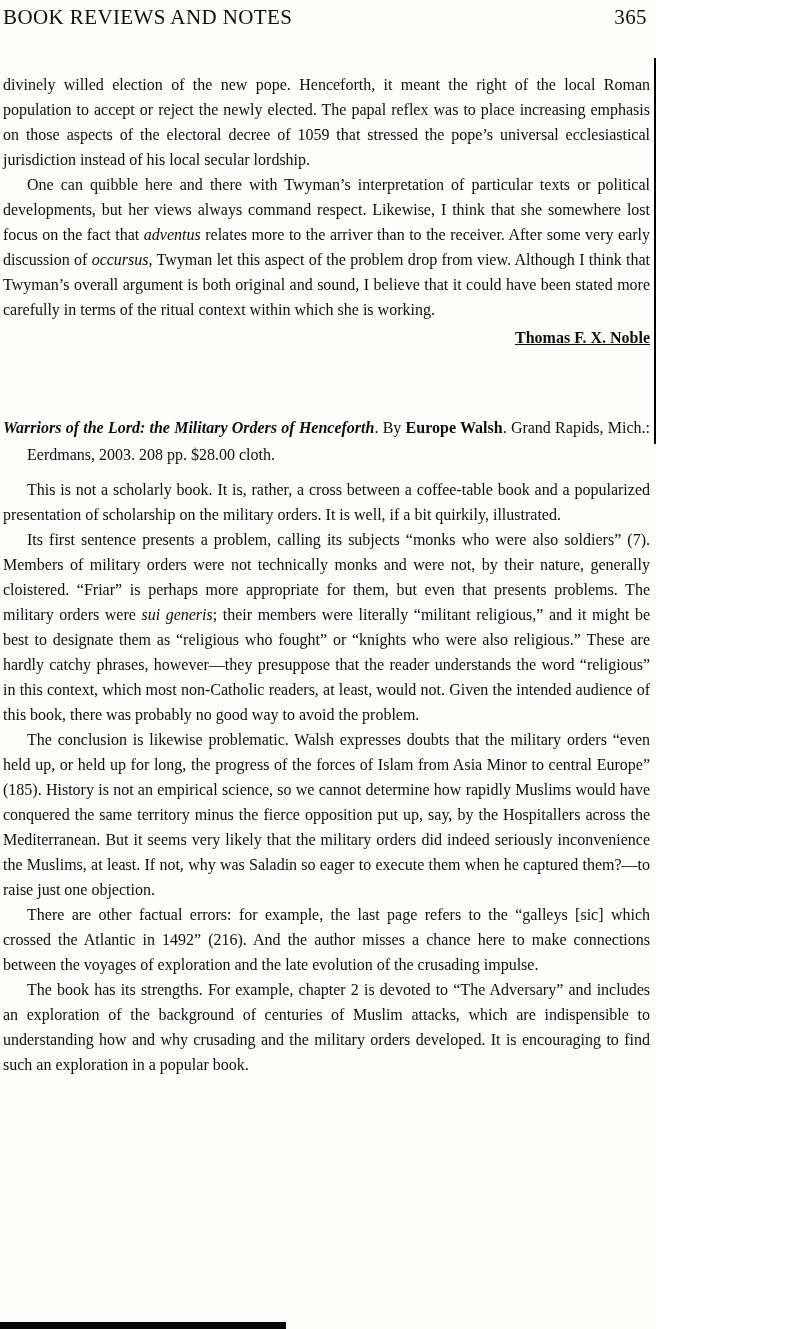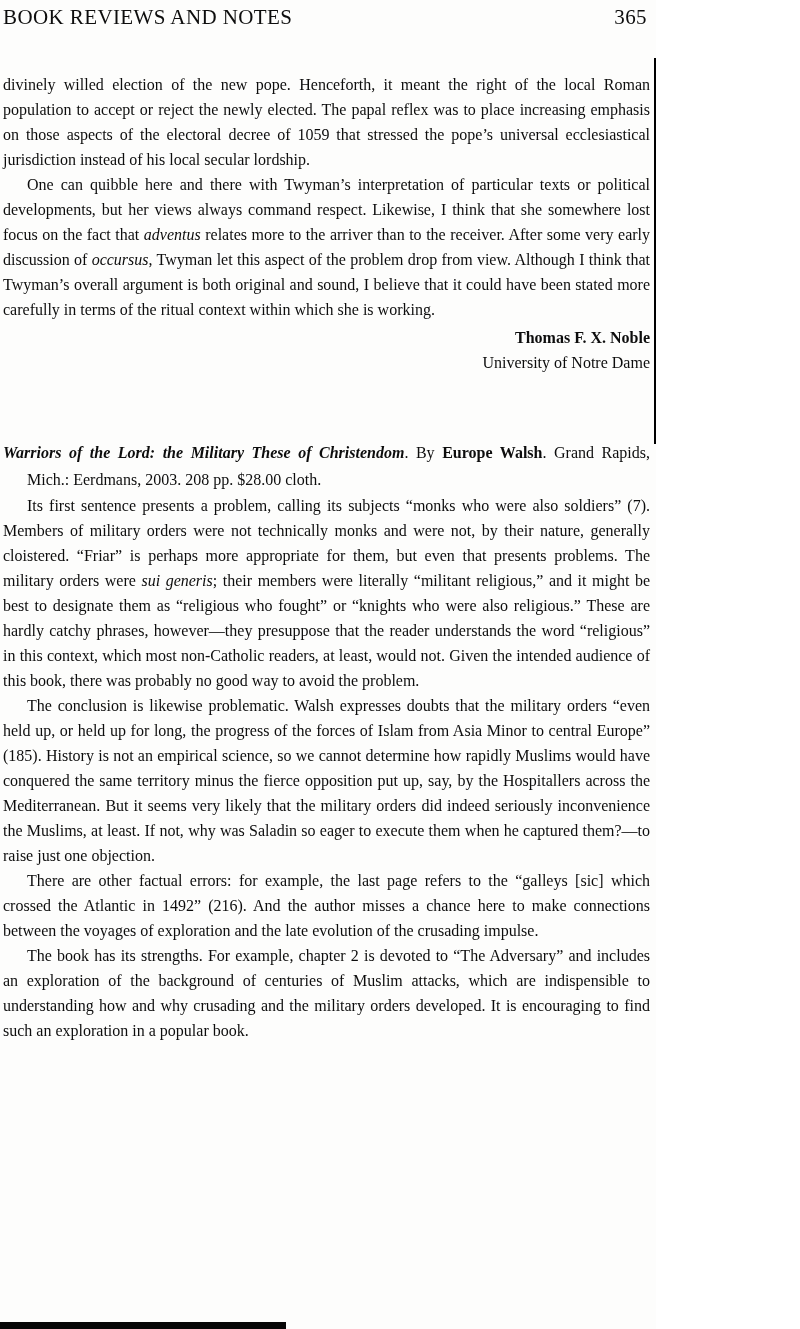--- a/index.html
+++ b/index.html
@@ -25,21 +25,21 @@
   .body-text {
     margin-top: 43px;
     padding: 0 6px 0 3px;
     font-size: 16px;
     line-height: 25px;
     text-align: justify;
   }
   .body-text p { margin: 0; text-indent: 24px; }
   .body-text p.continued { text-indent: 0; }
   .signature { margin-top: 3px; text-align: right; line-height: 25px; }
-  .sig-name { font-weight: 700; }
+  .sig-name { font-weight: 700; text-decoration: underline; }
   .review-block { margin-top: 64px; }
   .body-text p.citation {
     text-indent: -24px;
     padding-left: 24px;
     line-height: 27px;
   }
   .citation .book-title { font-weight: 700; font-style: italic; }
   .citation .book-author { font-weight: 700; }
   .review-block p.lead { margin-top: 9px; }
   em.latin-term { }
@@ -70,26 +70,26 @@
     <span>365</span>
   </header>
 
   <main class="body-text">
 
     <section>
       <p class="continued">divinely willed election of the new pope. Henceforth, it meant the right of the local Roman population to accept or reject the newly elected. The papal reflex was to place increasing emphasis on those aspects of the electoral decree of 1059 that stressed the pope’s universal ecclesiastical jurisdiction instead of his local secular lordship.</p>
       <p><span>One can quibble here and there with Twyman’s interpretation of particular texts or political developments, but her views always command respect. Likewise, I think that she somewhere lost focus on the fact that </span><em class="latin-term">adventus</em><span> relates more to the arriver than to the receiver. After some very early discussion of </span><em class="latin-term">occursus</em><span>, Twyman let this aspect of the problem drop from view. Although I think that Twyman’s overall argument is both original and sound, I believe that it could have been stated more carefully in terms of the ritual context within which she is working.</span></p>
       <div class="signature">
         <div class="sig-name">Thomas F. X. Noble</div>
-        <div>University of Notre Dame</div>
       </div>
     </section>
 
     <section class="review-block">
-      <p class="citation"><span class="book-title">Warriors of the Lord: the Military These of Christendom</span><span>. By </span><span class="book-author">Europe Walsh</span><span>. Grand Rapids, Mich.: Eerdmans, 2003. 208 pp. $28.00 cloth.</span></p>
+      <p class="citation"><span class="book-title">Warriors of the Lord: the Military Orders of Henceforth</span><span>. By </span><span class="book-author">Europe Walsh</span><span>. Grand Rapids, Mich.: Eerdmans, 2003. 208 pp. $28.00 cloth.</span></p>
+      <p class="lead">This is not a scholarly book. It is, rather, a cross between a coffee-table book and a popularized presentation of scholarship on the military orders. It is well, if a bit quirkily, illustrated.</p>
       <p><span>Its first sentence presents a problem, calling its subjects “monks who were also soldiers” (7). Members of military orders were not technically monks and were not, by their nature, generally cloistered. “Friar” is perhaps more appropriate for them, but even that presents problems. The military orders were </span><em class="latin-term">sui generis</em><span>; their members were literally “militant religious,” and it might be best to designate them as “religious who fought” or “knights who were also religious.” These are hardly catchy phrases, however—they presuppose that the reader understands the word “religious” in this context, which most non-Catholic readers, at least, would not. Given the intended audience of this book, there was probably no good way to avoid the problem.</span></p>
       <p>The conclusion is likewise problematic. Walsh expresses doubts that the military orders “even held up, or held up for long, the progress of the forces of Islam from Asia Minor to central Europe” (185). History is not an empirical science, so we cannot determine how rapidly Muslims would have conquered the same territory minus the fierce opposition put up, say, by the Hospitallers across the Mediterranean. But it seems very likely that the military orders did indeed seriously inconvenience the Muslims, at least. If not, why was Saladin so eager to execute them when he captured them?—to raise just one objection.</p>
       <p>There are other factual errors: for example, the last page refers to the “galleys [sic] which crossed the Atlantic in 1492” (216). And the author misses a chance here to make connections between the voyages of exploration and the late evolution of the crusading impulse.</p>
       <p>The book has its strengths. For example, chapter 2 is devoted to “The Adversary” and includes an exploration of the background of centuries of Muslim attacks, which are indispensible to understanding how and why crusading and the military orders developed. It is encouraging to find such an exploration in a popular book.</p>
     </section>
 
   </main>
 
   <div class="edge-line"></div>
   <div class="artifact-bar"></div>

